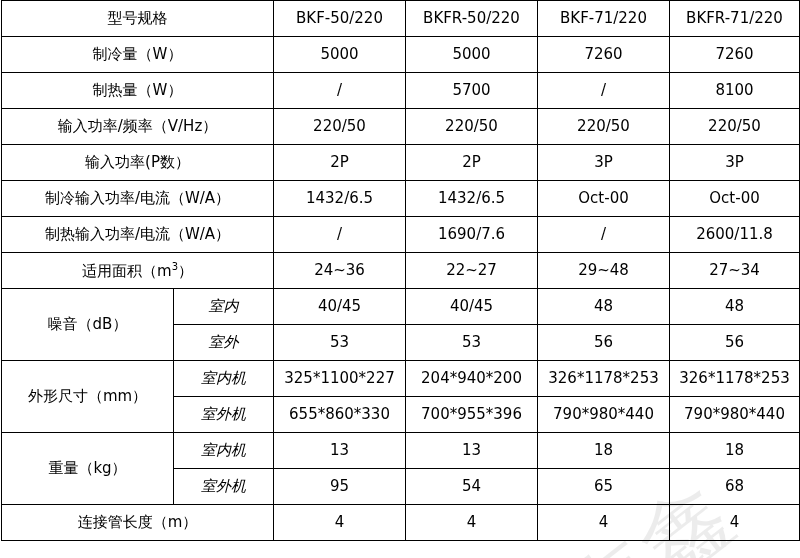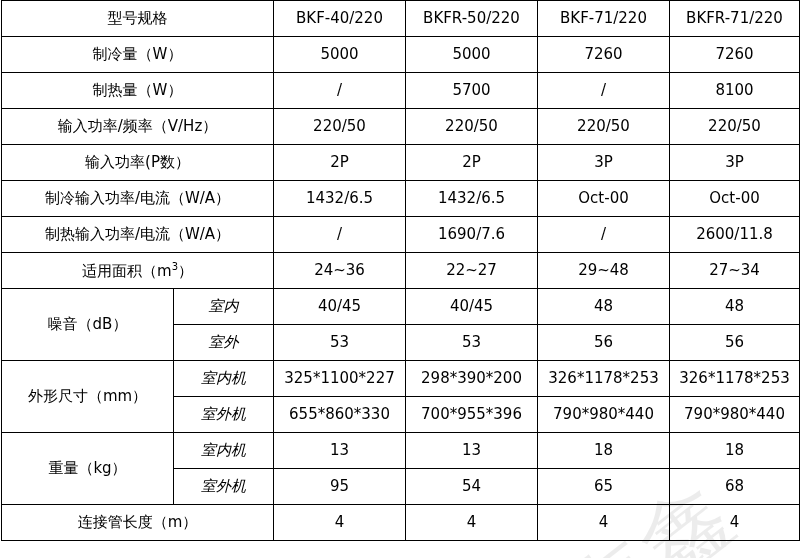--- a/index.html
+++ b/index.html
@@ -95,21 +95,21 @@
       <col style="width:100px">
       <col style="width:132px">
       <col style="width:132px">
       <col style="width:132px">
       <col style="width:130px">
     </colgroup>
     <tbody>
 
       <tr>
         <td class="rowhead head" colspan="2">型号规格</td>
-        <td class="head">BKF-40/220</td>
+        <td class="head">BKF-50/220</td>
         <td class="head">BKFR-50/220</td>
         <td class="head">BKF-71/220</td>
         <td class="head">BKFR-71/220</td>
       </tr>
 
       <tr>
         <td class="rowhead" colspan="2">制冷量（W）</td>
         <td class="value">5000</td>
         <td class="value">5000</td>
         <td class="value">7260</td>
@@ -172,21 +172,21 @@
         <td class="value">53</td>
         <td class="value">53</td>
         <td class="value">56</td>
         <td class="value">56</td>
       </tr>
 
       <tr>
         <td class="rowhead" rowspan="2">外形尺寸（mm）</td>
         <td class="subhead">室内机</td>
         <td class="value small">325*1100*227</td>
-        <td class="value small">298*390*200</td>
+        <td class="value small">204*940*200</td>
         <td class="value small">326*1178*253</td>
         <td class="value small">326*1178*253</td>
       </tr>
       <tr>
         <td class="subhead">室外机</td>
         <td class="value small">655*860*330</td>
         <td class="value small">700*955*396</td>
         <td class="value small">790*980*440</td>
         <td class="value small">790*980*440</td>
       </tr>

